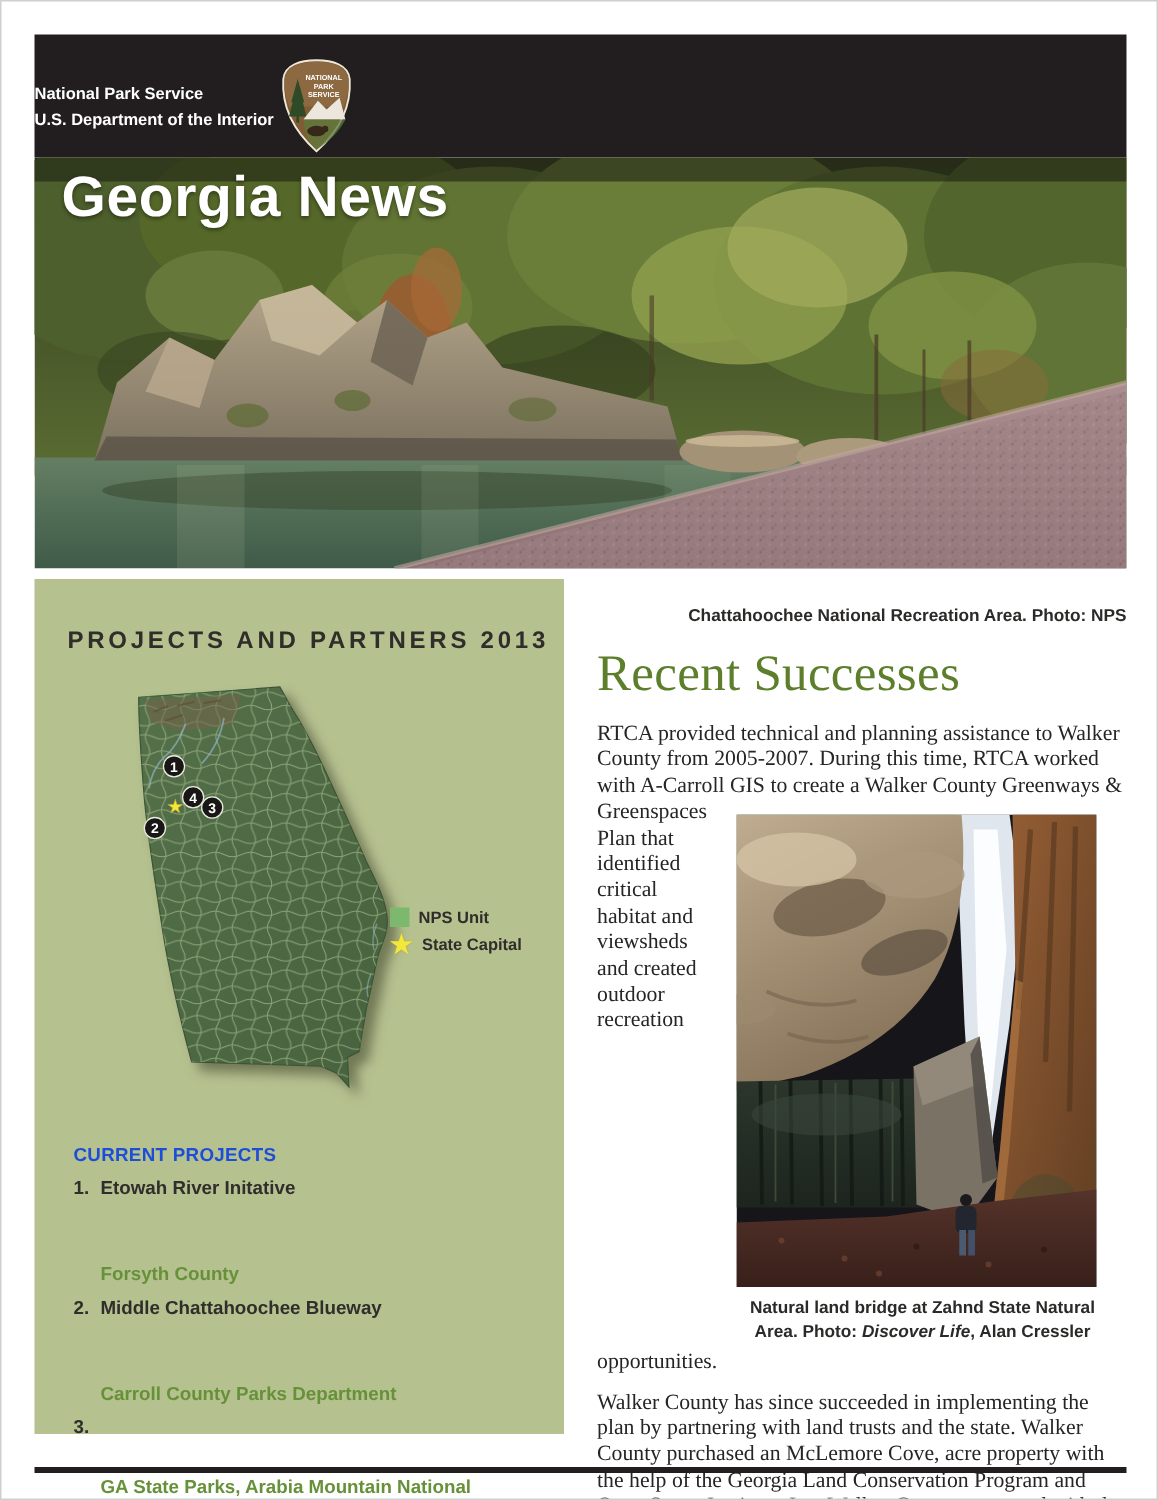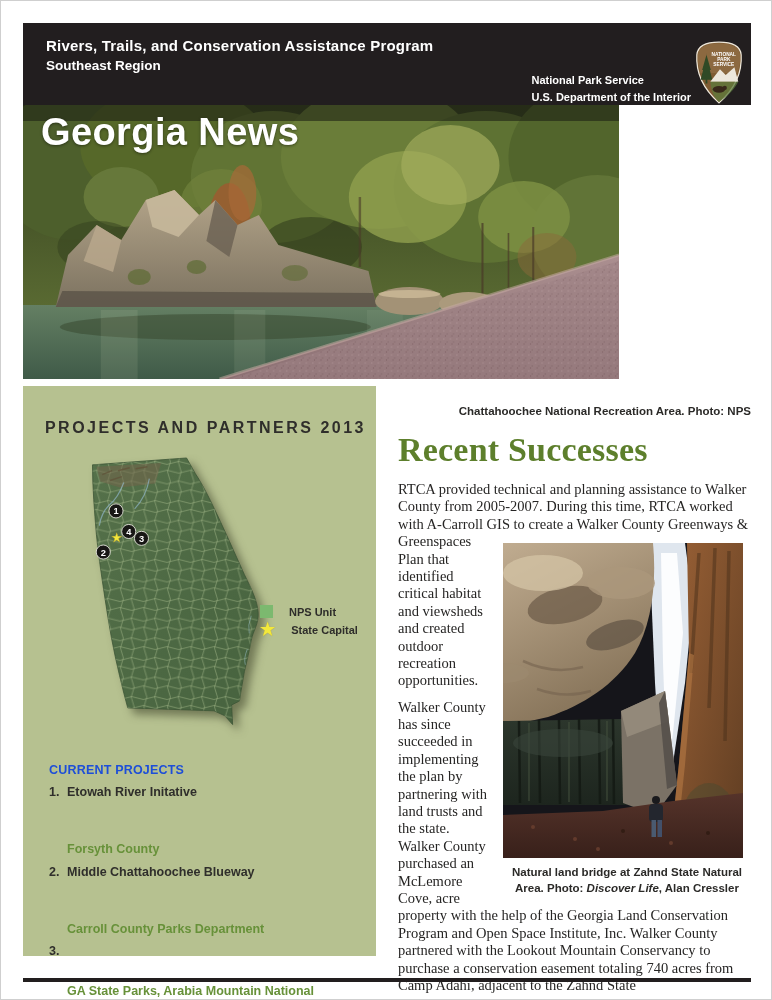--- a/index.html
+++ b/index.html
@@ -9,78 +9,74 @@
     font-family:"Liberation Sans", sans-serif; color:#2b2a28;
   }
   
   .topbar {
     position:absolute; left:22px; top:22px; width:728px; height:82px;
     background:#221e1f; color:#fff; display:flex; justify-content:space-between;
   }
   .topbar-left { padding:14px 0 0 23px; }
   .program-line1 { font-size:15px; font-weight:bold; letter-spacing:.2px; }
   .program-line2 { font-size:13.5px; font-weight:bold; margin-top:4px; }
-  .topbar-right { display:flex; align-items:flex-end; gap:2px; padding:13px 6px 0 0; }
+  .topbar-right { display:flex; align-items:center; gap:2px; padding:13px 6px 0 0; }
   .agency { font-size:11px; font-weight:bold; line-height:1.5; text-align:left; padding-top:2px; }
   .logo svg { width:52px; height:64px; display:block; }
   
-  .hero { position:absolute; left:22px; top:104px; width:596px; height:274px; }
+  .hero { position:absolute; left:22px; top:104px; width:728px; height:274px; }
   .hero svg { display:block; width:100%; height:100%; }
   .hero-title {
     position:absolute; left:18px; top:6px; font-size:38px; font-weight:bold;
     color:#fff; letter-spacing:.4px; text-shadow:0 1px 3px rgba(0,0,0,.45);
   }
   
   .content { position:absolute; left:22px; top:385px; width:728px; }
   .sidebar { position:absolute; left:0; top:0; width:353px; height:570px; background:#b6c190; }
   .sidebar-title {
     margin:33px 10px 0; text-align:right; font-size:16px; font-weight:bold;
     letter-spacing:2.5px; color:#2f2e2b;
   }
   .map-area { position:relative; height:294px; margin-top:20px; }
   .map-area svg.georgia {
     position:absolute; left:44px; top:0; width:196px; height:294px;
     filter:drop-shadow(6px 6px 4px rgba(45,50,28,.5));
   }
   .legend { position:absolute; left:237px; top:148px; font-size:11px; font-weight:bold; color:#2e2d2a; }
-  .legend-row { display:flex; align-items:center; gap:16px; margin-bottom:5px; }
+  .legend-row { display:flex; align-items:center; gap:6px; margin-bottom:5px; }
   .legend-swatch { width:13px; height:13px; background:#7cb96f; display:inline-block; }
   .legend-star { color:#f2e83c; font-size:17px; line-height:13px; text-shadow:0 0 1px #a8952c; }
   .projects { padding:12px 22px 0 26px; }
   .projects-heading { margin:0 0 7px; font-size:12.5px; font-weight:bold; color:#1d4ed8; letter-spacing:.2px; }
   .project-row { display:flex; font-size:12.5px; font-weight:bold; line-height:1.38; margin-bottom:5px; color:#2f2e2b; }
   .pnum { width:18px; flex:none; }
   .ppartner { color:#679139;margin-top:40px; }
   
   .main { position:absolute; left:375px; top:0; width:353px; }
   .hero-caption { text-align:right; font-size:11.5px; font-weight:bold; color:#2b2a28; margin-top:19px; }
   .article-heading {
     font-family:"Liberation Serif", serif; color:#5d7f2c; font-size:34px;
-    font-weight:700; letter-spacing:.2px; margin:14px 0 12px;
+    font-weight:400; letter-spacing:.2px; margin:14px 0 12px;
   }
   .para { font-family:"Liberation Serif", serif; font-size:14.5px; line-height:1.2; color:#262524; margin:0 0 9px; }
-  .article-figure { float:right; display:block; width:248px; margin:10px 0 4px 13px; }
+  .article-figure { float:right; display:block; width:248px; margin:10px 12px 4px 13px; }
   .article-photo svg { display:block; width:240px; height:315px; }
   .figcap {
     display:block; text-align:center; font-family:"Liberation Sans", sans-serif;
     font-size:11.5px; font-weight:bold; color:#2b2a28; margin-top:7px; line-height:1.35;
   }
   .continued { clear:both; text-align:right; font-size:12.5px; font-weight:bold; color:#2b2a28; margin-top:12px; }
   .footer-rule { position:absolute; left:22px; top:977px; width:728px; height:4px; background:#221e1f; }
 </style>
 </head>
 <body>
 
 <div class="page">
 
   <header class="topbar">
-    <div class="topbar-left">
-      <div class="program-line1">Rivers, Trails, and Conservation Assistance Program</div>
-      <div class="program-line2">Southeast Region</div>
-    </div>
     <div class="topbar-right">
       <div class="agency">
         <div>National Park Service</div>
         <div>U.S. Department of the Interior</div>
       </div>
       <div class="logo">
         <svg viewBox="0 0 54 66">
           <path d="M27,1 C38,1 49,4 50,14 C51,30 45,48 27,64 C9,48 3,30 4,14 C5,4 16,1 27,1 Z" fill="#7f5c33" stroke="#efe8da" stroke-width="1.3"></path>
           <path d="M27,2 C37,2 48,5 49,14 C49.5,20 48.5,26 46,33 L8,33 C5.5,26 4.5,20 5,14 C6,5 17,2 27,2 Z" fill="#97744a" opacity="0.55"></path>
           <path d="M13,44 L14,12 L15,44 Z M8,40 L14,16 L20,40 Z M9.5,30 L14,14 L18.5,30 Z" fill="#2f4a26"></path>

